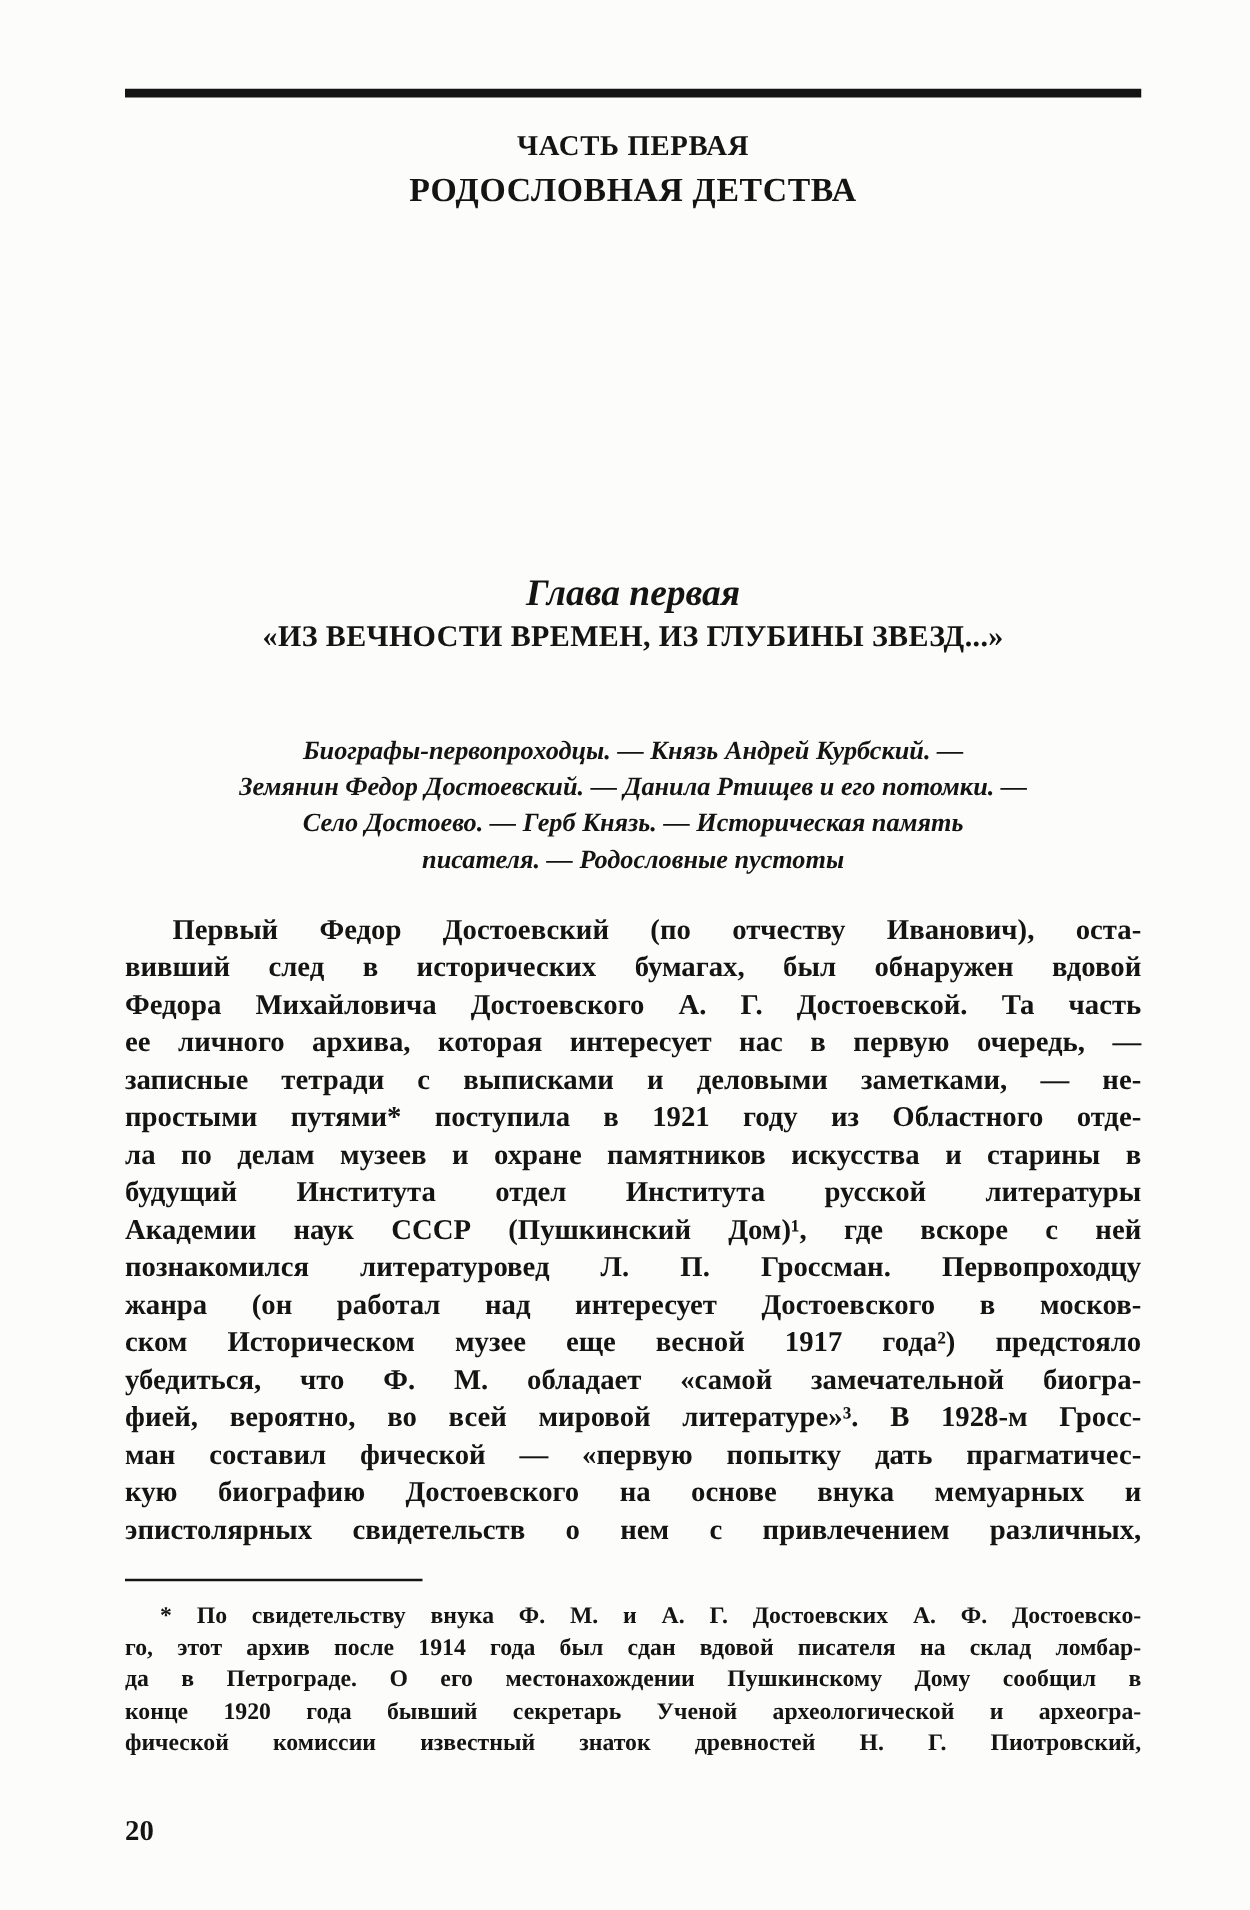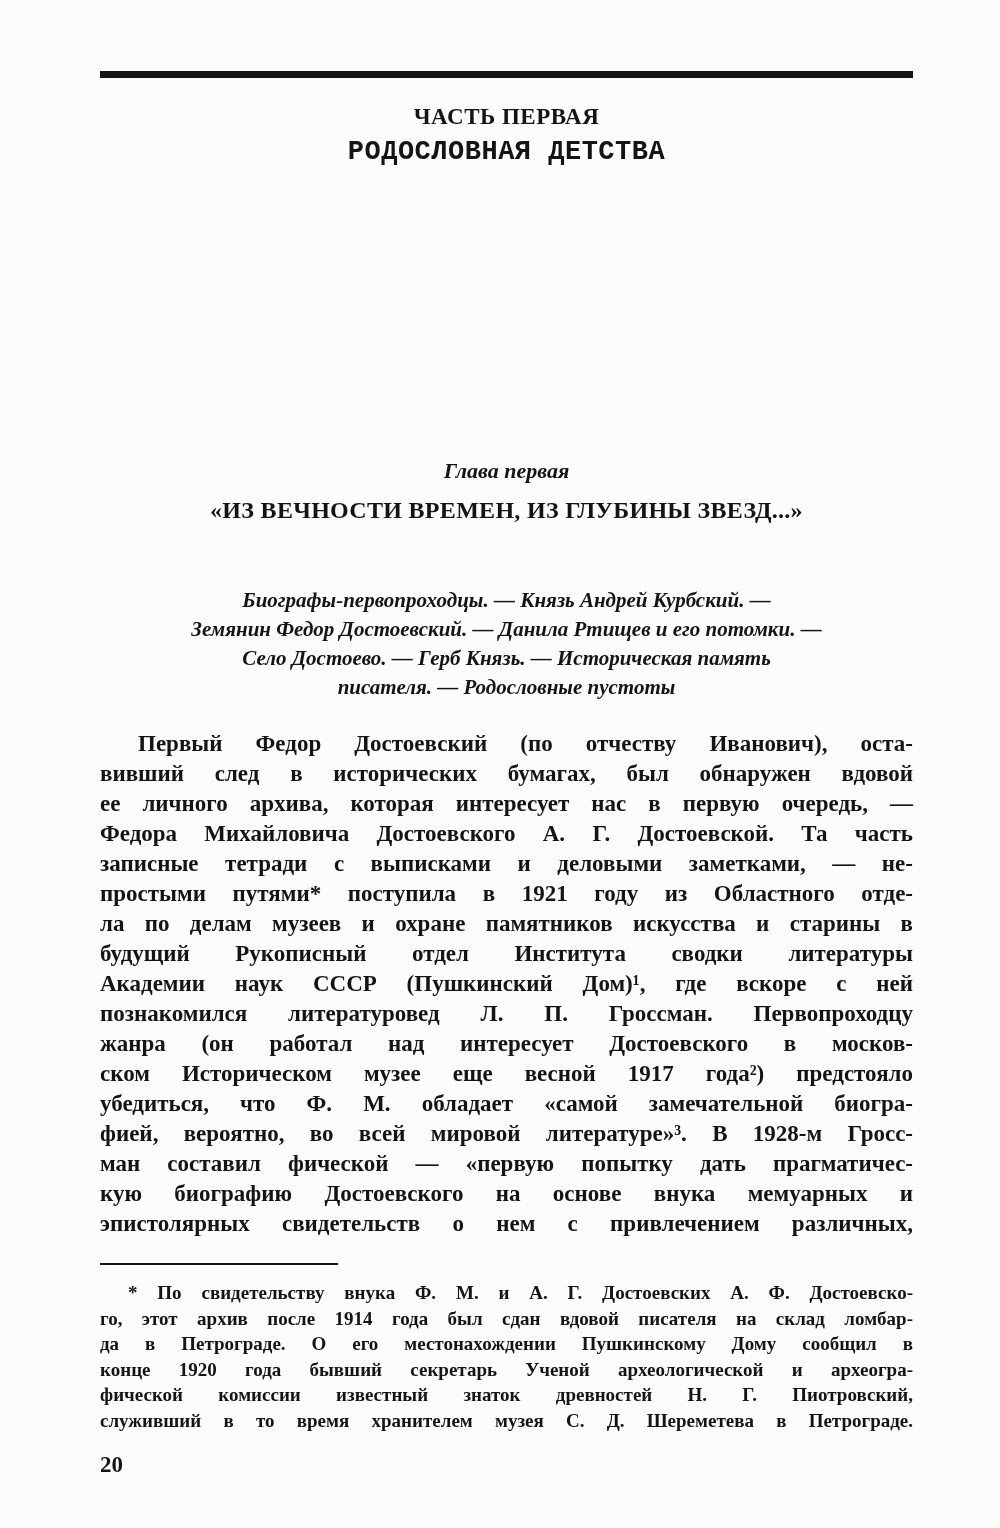--- a/index.html
+++ b/index.html
@@ -35,29 +35,28 @@
   .part-kicker {
     font-size: 23px;
     font-weight: bold;
     letter-spacing: 0.5px;
   }
   .part-title {
     margin-top: 7px;
     font-size: 27px;
     font-weight: bold;
     letter-spacing: 0.5px;
-    font-family: Liberation Mono, monospace;
   }
   .chapter-kicker {
     position: absolute;
     left: 100px;
     top: 458px;
     width: 813px;
     text-align: center;
-    font-size: 22px;
+    font-size: 30px;
     font-weight: bold;
     font-style: italic;
   }
   .chapter-title {
     position: absolute;
     left: 100px;
     top: 497px;
     width: 813px;
     text-align: center;
     font-size: 24px;
@@ -143,43 +142,42 @@
   <div class="summary">
       <div class="summary-line">Биографы-первопроходцы. — Князь Андрей Курбский. —</div>
       <div class="summary-line">Земянин Федор Достоевский. — Данила Ртищев и его потомки. —</div>
       <div class="summary-line">Село Достоево. — Герб Князь. — Историческая память</div>
       <div class="summary-line">писателя. — Родословные пустоты</div>
     </div>
 
   <div class="body">
       <div class="body-line">Первый Федор Достоевский (по отчеству Иванович), оста-</div>
       <div class="body-line">вивший след в исторических бумагах, был обнаружен вдовой</div>
+      <div class="body-line">Федора Михайловича Достоевского А. Г. Достоевской. Та часть</div>
       <div class="body-line">ее личного архива, которая интересует нас в первую очередь, —</div>
-      <div class="body-line">Федора Михайловича Достоевского А. Г. Достоевской. Та часть</div>
       <div class="body-line">записные тетради с выписками и деловыми заметками, — не-</div>
       <div class="body-line">простыми путями* поступила в 1921 году из Областного отде-</div>
       <div class="body-line">ла по делам музеев и охране памятников искусства и старины в</div>
-      <div class="body-line">будущий Рукописный отдел Института сводки литературы</div>
+      <div class="body-line">будущий Института отдел Института русской литературы</div>
       <div class="body-line">Академии наук СССР (Пушкинский Дом)¹, где вскоре с ней</div>
       <div class="body-line">познакомился литературовед Л. П. Гроссман. Первопроходцу</div>
       <div class="body-line">жанра (он работал над интересует Достоевского в москов-</div>
       <div class="body-line">ском Историческом музее еще весной 1917 года²) предстояло</div>
       <div class="body-line">убедиться, что Ф. М. обладает «самой замечательной биогра-</div>
       <div class="body-line">фией, вероятно, во всей мировой литературе»³. В 1928-м Гросс-</div>
       <div class="body-line">ман составил фической — «первую попытку дать прагматичес-</div>
       <div class="body-line">кую биографию Достоевского на основе внука мемуарных и</div>
       <div class="body-line">эпистолярных свидетельств о нем с привлечением различных,</div>
     </div>
 
   <div class="footnote-rule"></div>
 
   <div class="footnote">
       <div class="footnote-line">* По свидетельству внука Ф. М. и А. Г. Достоевских А. Ф. Достоевско-</div>
       <div class="footnote-line">го, этот архив после 1914 года был сдан вдовой писателя на склад ломбар-</div>
       <div class="footnote-line">да в Петрограде. О его местонахождении Пушкинскому Дому сообщил в</div>
       <div class="footnote-line">конце 1920 года бывший секретарь Ученой археологической и археогра-</div>
       <div class="footnote-line">фической комиссии известный знаток древностей Н. Г. Пиотровский,</div>
-      <div class="footnote-line">служивший в то время хранителем музея С. Д. Шереметева в Петрограде.</div>
     </div>
 
   <div class="page-number">20</div>
 
 </div>
 
 </body></html>

